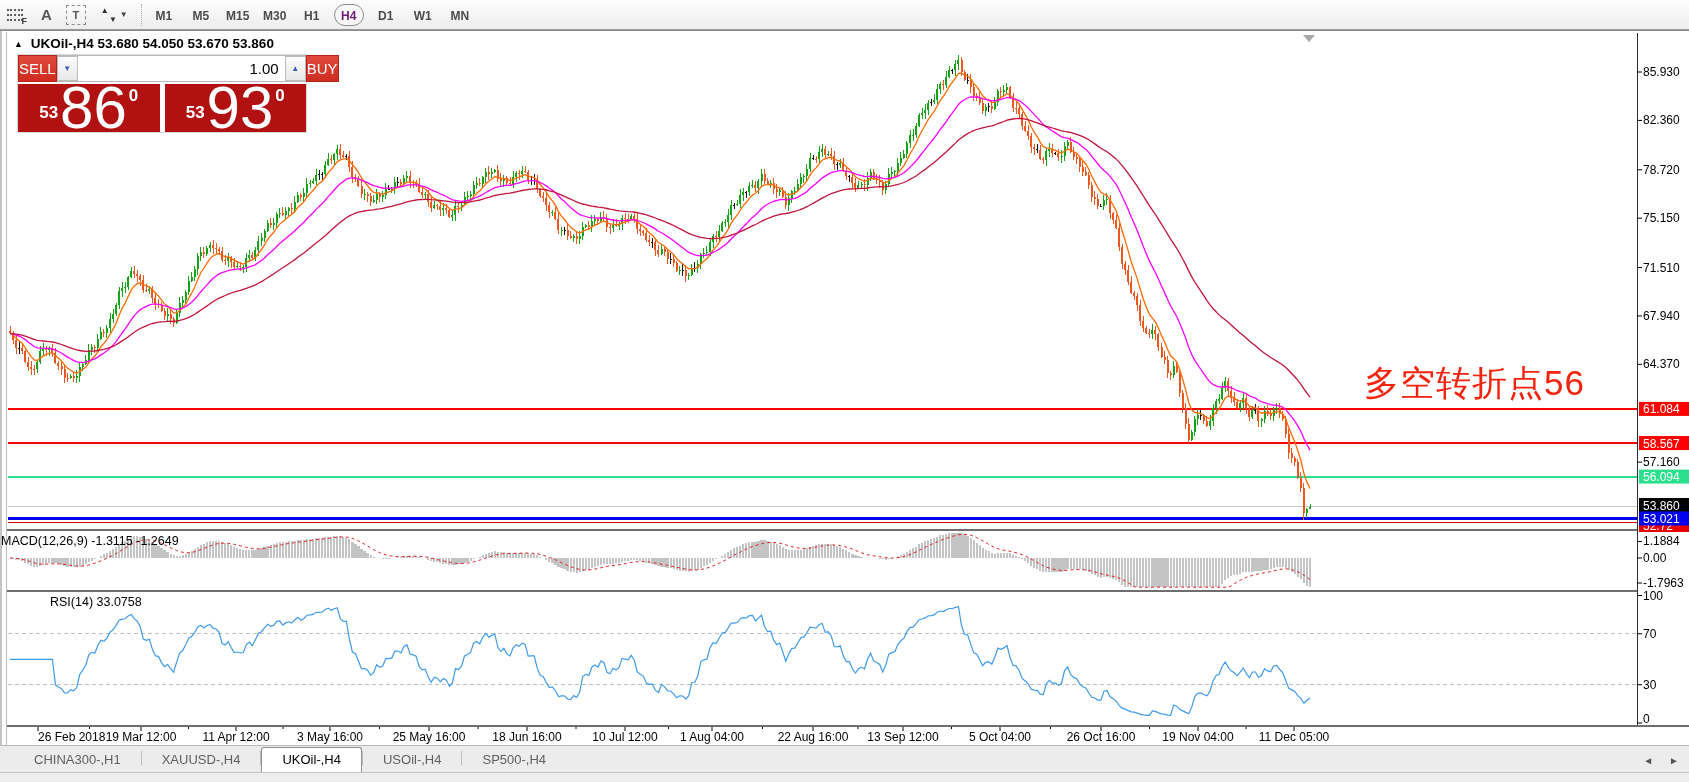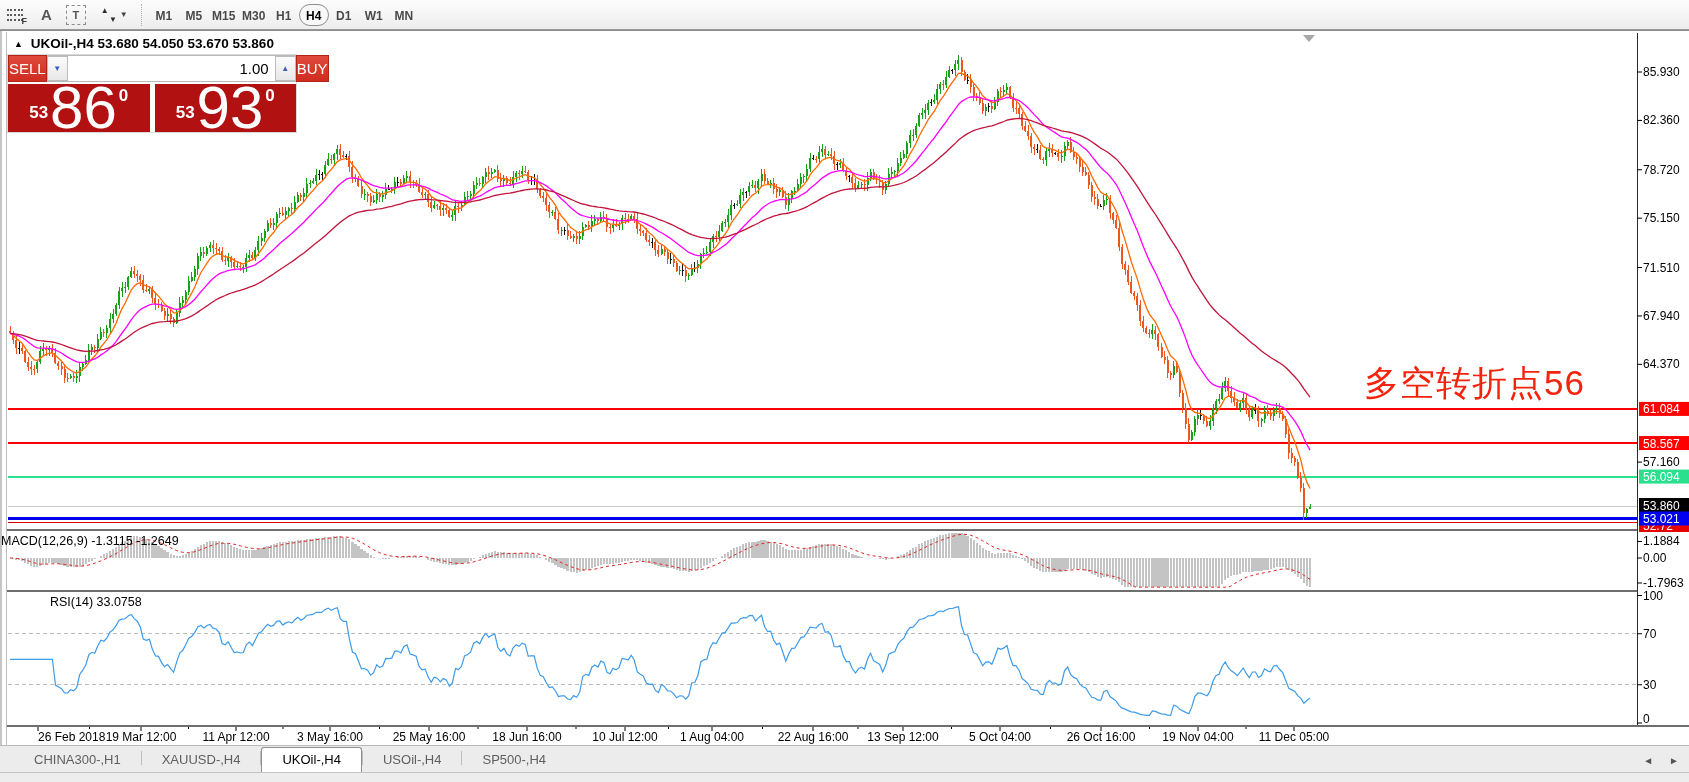--- a/index.html
+++ b/index.html
@@ -18,26 +18,26 @@
   .t-box{width:18px;height:18px;border:1px dashed #8a8a8a;font-size:11px;font-weight:bold;
          color:#555;display:flex;align-items:center;justify-content:center;}
   .arr-box{position:relative;width:18px;height:18px;}
   .arr-box .a1{position:absolute;left:1px;top:0;font-size:8px;color:#2d2d2d;}
   .arr-box .a2{position:absolute;right:1px;bottom:0;font-size:8px;color:#2d2d2d;}
   .caret{font-size:8px;color:#444;margin-left:2px;}
   .tb-sep{width:1px;height:22px;border-left:1px dotted #adadad;margin:0 6px;}
   .tf-btn{min-width:30px;height:22px;line-height:22px;text-align:center;font-size:12px;
           font-weight:bold;color:#4a4a4a;cursor:pointer;border:1px solid transparent;
           box-sizing:border-box;padding:0 2px;}
-  .tf-btn.active{background:#f8f8f8;border:1px solid #8e8e8e;border-radius:11px;color:#000000;}
+  .tf-btn.active{background:#f8f8f8;border:1px solid #8e8e8e;border-radius:11px;color:#701a75;}
   
   .chart-header{position:absolute;left:14px;top:36px;font-size:13.5px;font-weight:600;
                 color:#000;z-index:3;}
   .chart-header .tri{font-size:9px;vertical-align:1px;margin-right:4px;}
-  .trade-panel{position:absolute;left:8px;top:55px;width:288px;z-index:4;
+  .trade-panel{position:absolute;left:18px;top:55px;width:288px;z-index:4;
                box-shadow:0 0 0 1px #d9d9d9;background:#fff;}
   .tp-row1{display:flex;height:27px;}
   .tp-btn{width:70px;background:linear-gradient(#e04a3c,#cf2c20);color:#fff;font-size:15px;
           display:flex;align-items:center;justify-content:center;cursor:pointer;
           border:1px solid #b52317;box-sizing:border-box;}
   .spinner{flex:1;display:flex;border-top:1px solid #b8b8b8;border-bottom:1px solid #b8b8b8;
            box-sizing:border-box;background:#fff;}
   .sp-btn{width:21px;background:linear-gradient(#fbfbfb,#e8e8e8);border:1px solid #bcbcbc;
           box-sizing:border-box;display:flex;align-items:center;justify-content:center;
           font-size:8px;color:#3c5bb5;cursor:pointer;}
@@ -89,21 +89,21 @@
       <span class="t-box">T</span>
     </div>
     <div class="ic">
       <span class="arr-box">
         <span class="a1">▲</span>
         <span class="a2">▼</span>
       </span>
       <span class="caret">▼</span>
     </div>
     <div class="tb-sep"></div>
-    <div id="tf-buttons" style="display:flex;">
+    <div id="tf-buttons" style="display:flex;gap:7px;">
         <div class="tf-btn">M1</div>
         <div class="tf-btn">M5</div>
         <div class="tf-btn">M15</div>
         <div class="tf-btn">M30</div>
         <div class="tf-btn">H1</div>
         <div class="tf-btn active">H4</div>
         <div class="tf-btn">D1</div>
         <div class="tf-btn">W1</div>
         <div class="tf-btn">MN</div>
       </div>

